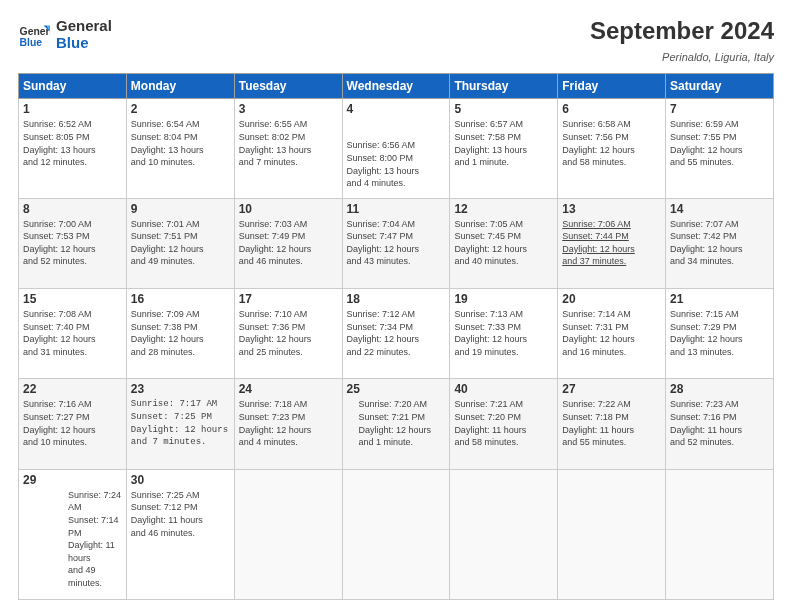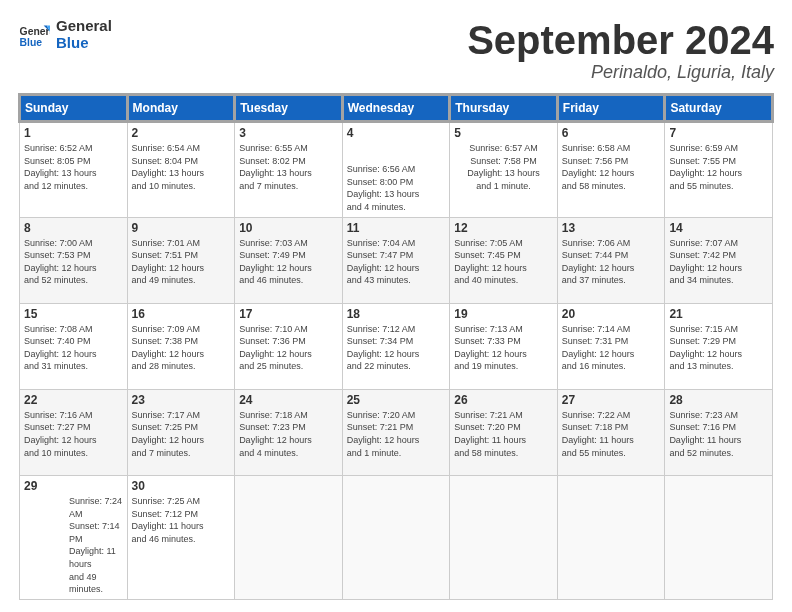--- a/index.html
+++ b/index.html
@@ -29,44 +29,45 @@
       gap: 6px;
     }
     .logo-icon {
       width: 32px;
       height: 32px;
     }
     .title-block {
       text-align: right;
     }
     .month-title {
-      font-size: 40px;
+      font-size: 24px;
       font-weight: bold;
       color: #333;
       line-height: 1.1;
     }
     .subtitle {
-      font-size: 18px;
+      font-size: 11px;
       color: #555;
       font-style: italic;
+      margin-top: 7px;
     }
     .calendar {
       flex: 1;
       border-collapse: collapse;
       width: 100%;
       table-layout: fixed;
     }
     .calendar th {
       background: #1565c0;
       color: #fff;
       font-size: 12px;
       font-weight: bold;
       padding: 5px 4px;
       text-align: left;
-      border: 3px solid #a3a3a3;
+      border: 1px solid #a3a3a3;
     }
     .calendar td {
       border: 1px solid #ccc;
       vertical-align: top;
       padding: 3px 4px;
       font-size: 9.5px;
       color: #333;
       background: #fff;
       height: 86px;
     }
@@ -149,21 +150,21 @@
           </td>
           <td>
             <span class="day-num">4</span>
             <div class="day-info" style="white-space: pre-line; margin-top: 23px;">Sunrise: 6:56 AM
 Sunset: 8:00 PM
 Daylight: 13 hours
 and 4 minutes.</div>
           </td>
           <td>
             <span class="day-num">5</span>
-            <div class="day-info" style="white-space: pre-line; text-align: center;">Sunrise: 6:57 AM
+            <div class="day-info" style="white-space: pre-line;">Sunrise: 6:57 AM
 Sunset: 7:58 PM
 Daylight: 13 hours
 and 1 minute.</div>
           </td>
           <td>
             <span class="day-num">6</span>
             <div class="day-info" style="white-space: pre-line;">Sunrise: 6:58 AM
 Sunset: 7:56 PM
 Daylight: 12 hours
 and 58 minutes.</div>
@@ -207,21 +208,21 @@
           </td>
           <td>
             <span class="day-num">12</span>
             <div class="day-info" style="white-space: pre-line;">Sunrise: 7:05 AM
 Sunset: 7:45 PM
 Daylight: 12 hours
 and 40 minutes.</div>
           </td>
           <td>
             <span class="day-num">13</span>
-            <div class="day-info" style="white-space: pre-line;">Sunrise: 7:06 AM
+            <div class="day-info" style="white-space: pre-line; text-decoration: underline;">Sunrise: 7:06 AM
 Sunset: 7:44 PM
 Daylight: 12 hours
 and 37 minutes.</div>
           </td>
           <td>
             <span class="day-num">14</span>
             <div class="day-info" style="white-space: pre-line;">Sunrise: 7:07 AM
 Sunset: 7:42 PM
 Daylight: 12 hours
 and 34 minutes.</div>
@@ -281,41 +282,41 @@
         <tr>
           <td>
             <span class="day-num">22</span>
             <div class="day-info" style="white-space: pre-line;">Sunrise: 7:16 AM
 Sunset: 7:27 PM
 Daylight: 12 hours
 and 10 minutes.</div>
           </td>
           <td>
             <span class="day-num">23</span>
-            <div class="day-info" style="white-space: pre-line;">Sunrise: 7:17 AM
+            <div class="day-info" style="white-space: pre-line; font-family: Liberation Mono, monospace;">Sunrise: 7:17 AM
 Sunset: 7:25 PM
 Daylight: 12 hours
 and 7 minutes.</div>
           </td>
           <td>
             <span class="day-num">24</span>
             <div class="day-info" style="white-space: pre-line;">Sunrise: 7:18 AM
 Sunset: 7:23 PM
 Daylight: 12 hours
 and 4 minutes.</div>
           </td>
           <td>
             <span class="day-num">25</span>
-            <div class="day-info" style="white-space: pre-line;">Sunrise: 7:20 AM
+            <div class="day-info" style="white-space: pre-line; margin-left: 12px;">Sunrise: 7:20 AM
 Sunset: 7:21 PM
 Daylight: 12 hours
 and 1 minute.</div>
           </td>
           <td>
-            <span class="day-num">26</span>
+            <span class="day-num">40</span>
             <div class="day-info" style="white-space: pre-line;">Sunrise: 7:21 AM
 Sunset: 7:20 PM
 Daylight: 11 hours
 and 58 minutes.</div>
           </td>
           <td>
             <span class="day-num">27</span>
             <div class="day-info" style="white-space: pre-line;">Sunrise: 7:22 AM
 Sunset: 7:18 PM
 Daylight: 11 hours

